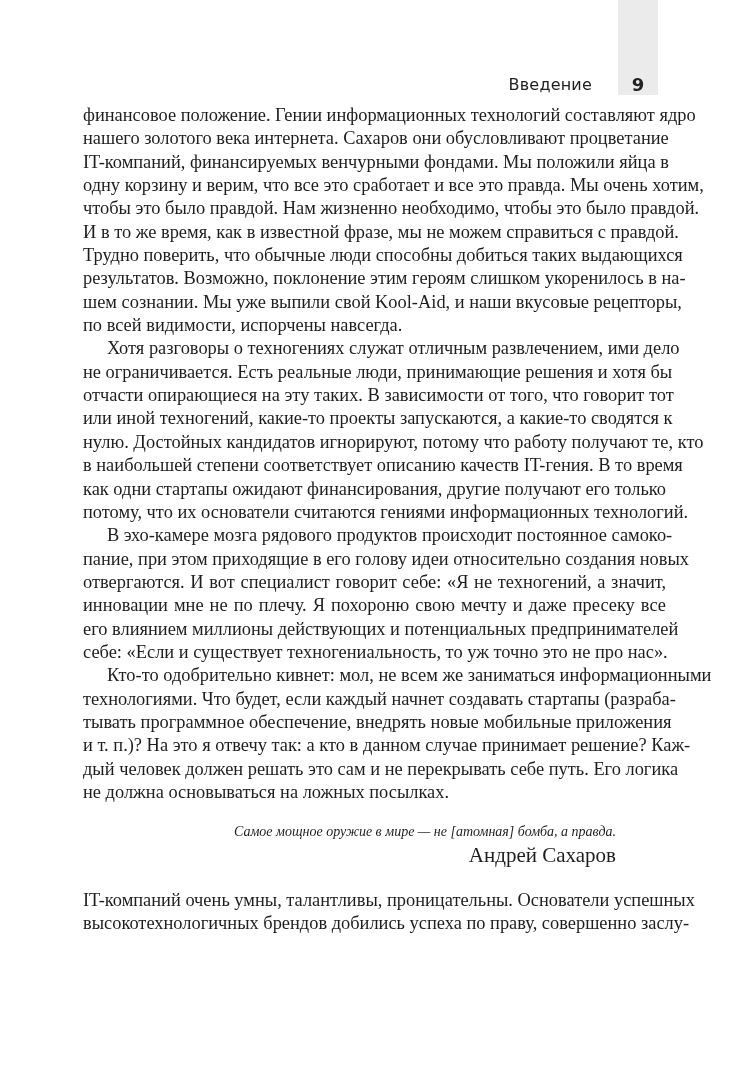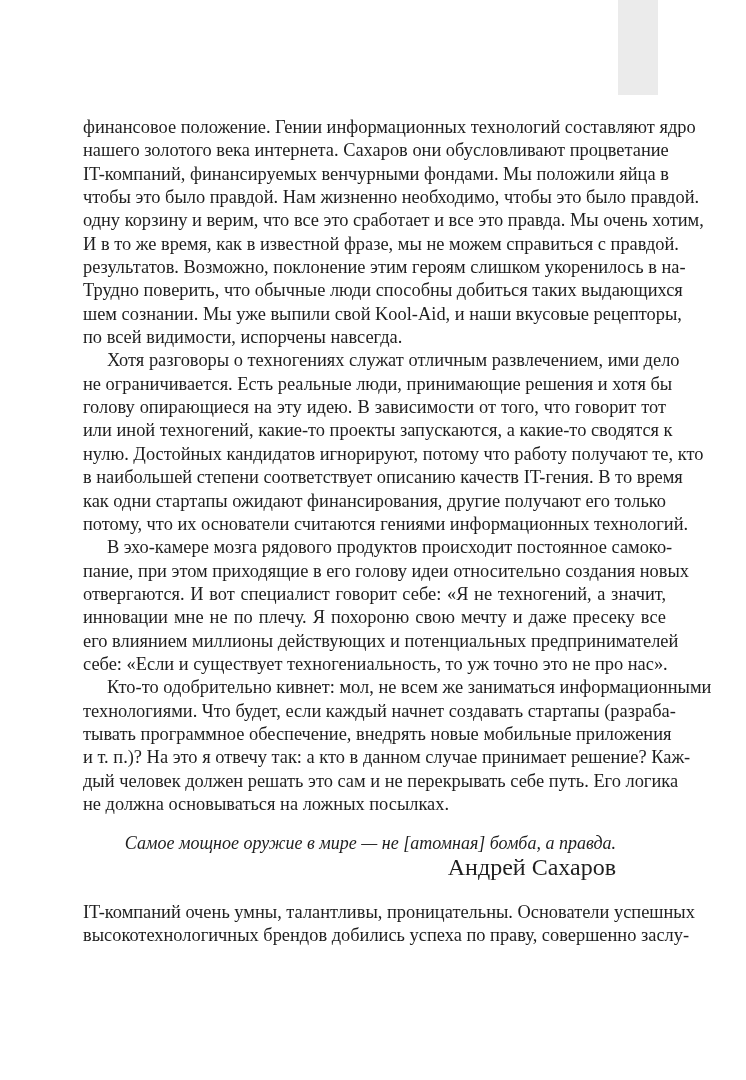--- a/index.html
+++ b/index.html
@@ -45,21 +45,21 @@
     .running-head .pagenum {
       font-size: 18px;
       font-weight: bold;
       width: 40px;
       text-align: center;
       margin-right: 0;
     }
     .body-text {
       position: absolute;
       left: 83px;
-      top: 116px;
+      top: 104px;
       width: 583px;
       font-family: "Liberation Serif", "DejaVu Serif", serif;
       font-size: 18.4px;
       line-height: 23.35px;
       color: #1e1e1e;
     }
     .para {
       margin: 0;
       text-align: justify;
       text-align-last: justify;
@@ -78,56 +78,60 @@
       text-indent: 24px;
     }
     .epigraph {
       margin: 16px 0 0 0;
       padding-right: 50px;
       text-align: right;
     }
     .epigraph .quote {
       display: block;
       font-style: italic;
-      font-size: 18px;
+      font-size: 14px;
     }
     .epigraph .author {
       display: block;
-      font-size: 24px;
+      font-size: 21px;
     }
     .after-epigraph {
       margin-top: 22px;
     }
   </style>
 </head>
 <body>
 
 <div class="page">
   <div class="page-tab"></div>
 
+  <div class="running-head">
+    <span class="section">Введение</span>
+    <span class="pagenum">9</span>
+  </div>
 
   <div class="body-text">
 
     <p class="para">
       <span class="line">финансовое положение. Гении информационных технологий составляют ядро</span>
       <span class="line">нашего золотого века интернета. Сахаров они обусловливают процветание</span>
       <span class="line">IT-компаний, финансируемых венчурными фондами. Мы положили яйца в</span>
+      <span class="line">одну корзину и верим, что все это сработает и все это правда. Мы очень хотим,</span>
       <span class="line">чтобы это было правдой. Нам жизненно необходимо, чтобы это было правдой.</span>
-      <span class="line">одну корзину и верим, что все это сработает и все это правда. Мы очень хотим,</span>
       <span class="line">И в то же время, как в известной фразе, мы не можем справиться с правдой.</span>
+      <span class="line">Трудно поверить, что обычные люди способны добиться таких выдающихся</span>
       <span class="line">результатов. Возможно, поклонение этим героям слишком укоренилось в на-</span>
-      <span class="line">Трудно поверить, что обычные люди способны добиться таких выдающихся</span>
       <span class="line">шем сознании. Мы уже выпили свой Kool-Aid, и наши вкусовые рецепторы,</span>
       <span class="line last">по всей видимости, испорчены навсегда.</span>
     </p>
 
     <p class="para">
       <span class="line indent">Хотя разговоры о техногениях служат отличным развлечением, ими дело</span>
       <span class="line">не ограничивается. Есть реальные люди, принимающие решения и хотя бы</span>
-      <span class="line">голову опирающиеся на эту идею. В зависимости от того, что говорит тот</span>
+      <span class="line">отчасти опирающиеся на эту таких. В зависимости от того, что говорит тот</span>
       <span class="line">или иной техногений, какие-то проекты запускаются, а какие-то сводятся к</span>
       <span class="line">нулю. Достойных кандидатов игнорируют, потому что работу получают те, кто</span>
       <span class="line">в наибольшей степени соответствует описанию качеств IT-гения. В то время</span>
       <span class="line">как одни стартапы ожидают финансирования, другие получают его только</span>
       <span class="line last">потому, что их основатели считаются гениями информационных технологий.</span>
     </p>
 
     <p class="para">
       <span class="line indent">В эхо-камере мозга рядового продуктов происходит постоянное самоко-</span>
       <span class="line">пание, при этом приходящие в его голову идеи относительно создания новых</span>

